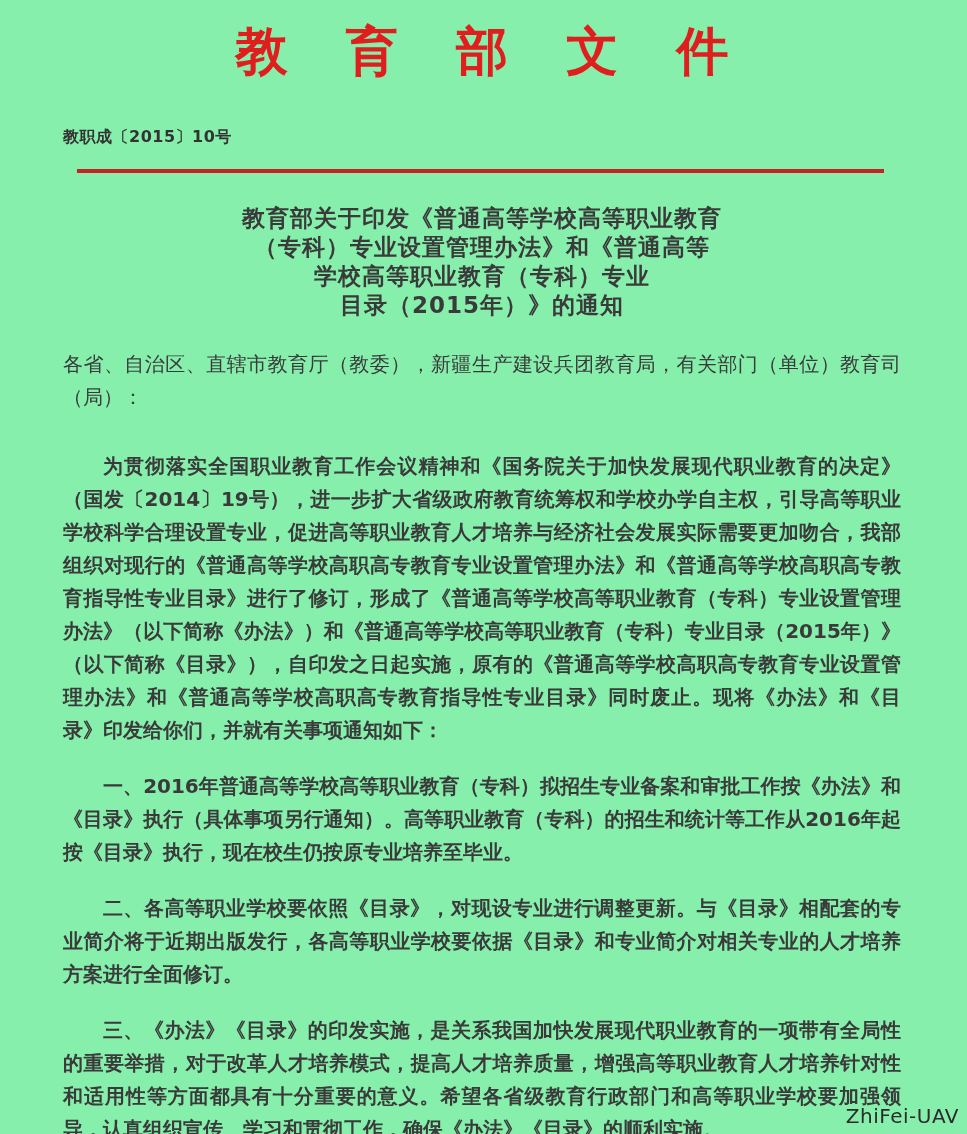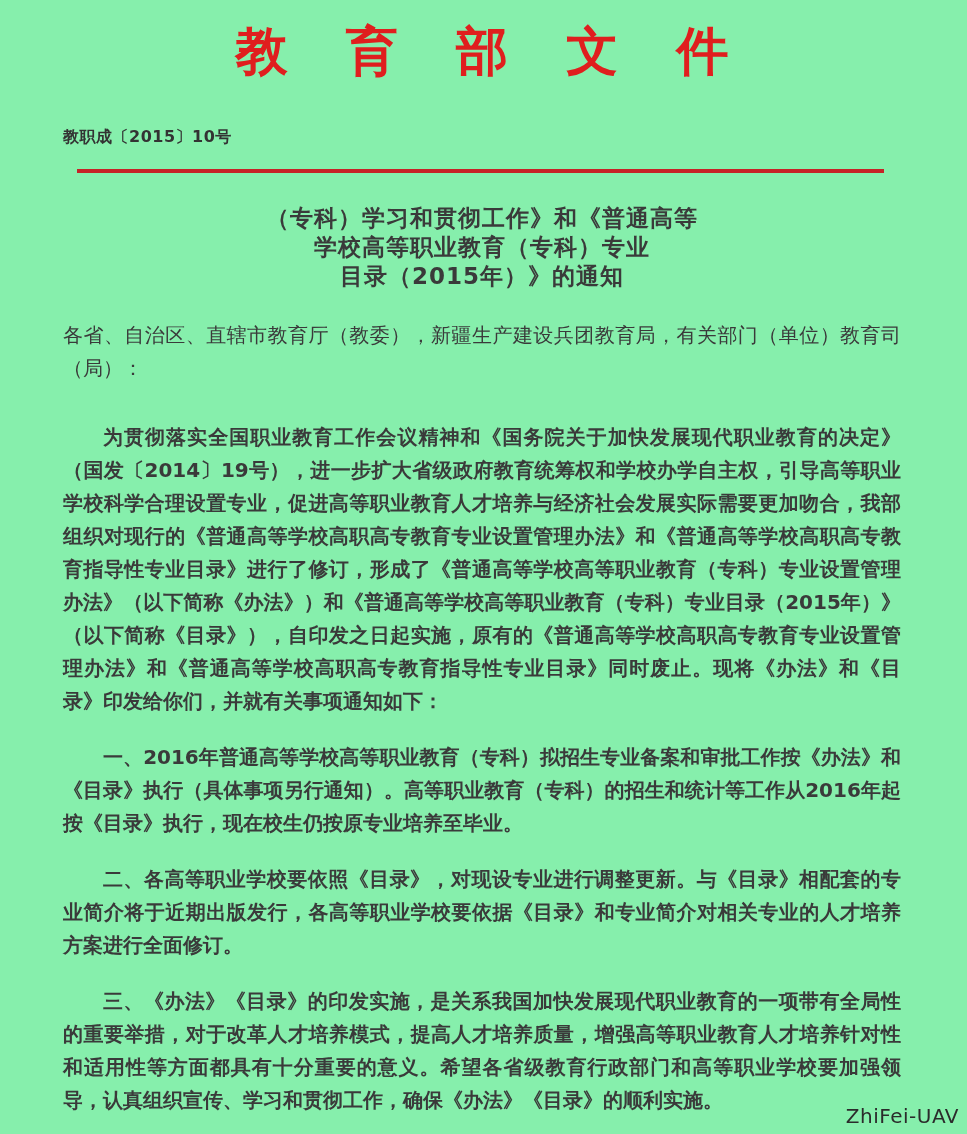--- a/index.html
+++ b/index.html
@@ -86,21 +86,22 @@
 <div class="page">
   <div class="content">
 
     <h1 class="doc-header">教育部文件</h1>
 
     <div class="doc-number">教职成〔2015〕10号</div>
 
     <hr class="red-rule">
 
     <h2 class="notice-title">
-      <div>（专科）学习和贯彻工作》和《普通高等</div>
+      <div>教育部关于印发《普通高等学校高等职业教育</div>
+      <div>（专科）专业设置管理办法》和《普通高等</div>
       <div>学校高等职业教育（专科）专业</div>
       <div>目录（2015年）》的通知</div>
     </h2>
 
     <div class="body-text">
       <p class="salutation">各省、自治区、直辖市教育厅（教委），新疆生产建设兵团教育局，有关部门（单位）教育司（局）：</p>
 
       <p class="para">为贯彻落实全国职业教育工作会议精神和《国务院关于加快发展现代职业教育的决定》（国发〔2014〕19号），进一步扩大省级政府教育统筹权和学校办学自主权，引导高等职业学校科学合理设置专业，促进高等职业教育人才培养与经济社会发展实际需要更加吻合，我部组织对现行的《普通高等学校高职高专教育专业设置管理办法》和《普通高等学校高职高专教育指导性专业目录》进行了修订，形成了《普通高等学校高等职业教育（专科）专业设置管理办法》（以下简称《办法》）和《普通高等学校高等职业教育（专科）专业目录（2015年）》（以下简称《目录》），自印发之日起实施，原有的《普通高等学校高职高专教育专业设置管理办法》和《普通高等学校高职高专教育指导性专业目录》同时废止。现将《办法》和《目录》印发给你们，并就有关事项通知如下：</p>
       <p class="para">一、2016年普通高等学校高等职业教育（专科）拟招生专业备案和审批工作按《办法》和《目录》执行（具体事项另行通知）。高等职业教育（专科）的招生和统计等工作从2016年起按《目录》执行，现在校生仍按原专业培养至毕业。</p>
       <p class="para">二、各高等职业学校要依照《目录》，对现设专业进行调整更新。与《目录》相配套的专业简介将于近期出版发行，各高等职业学校要依据《目录》和专业简介对相关专业的人才培养方案进行全面修订。</p>

